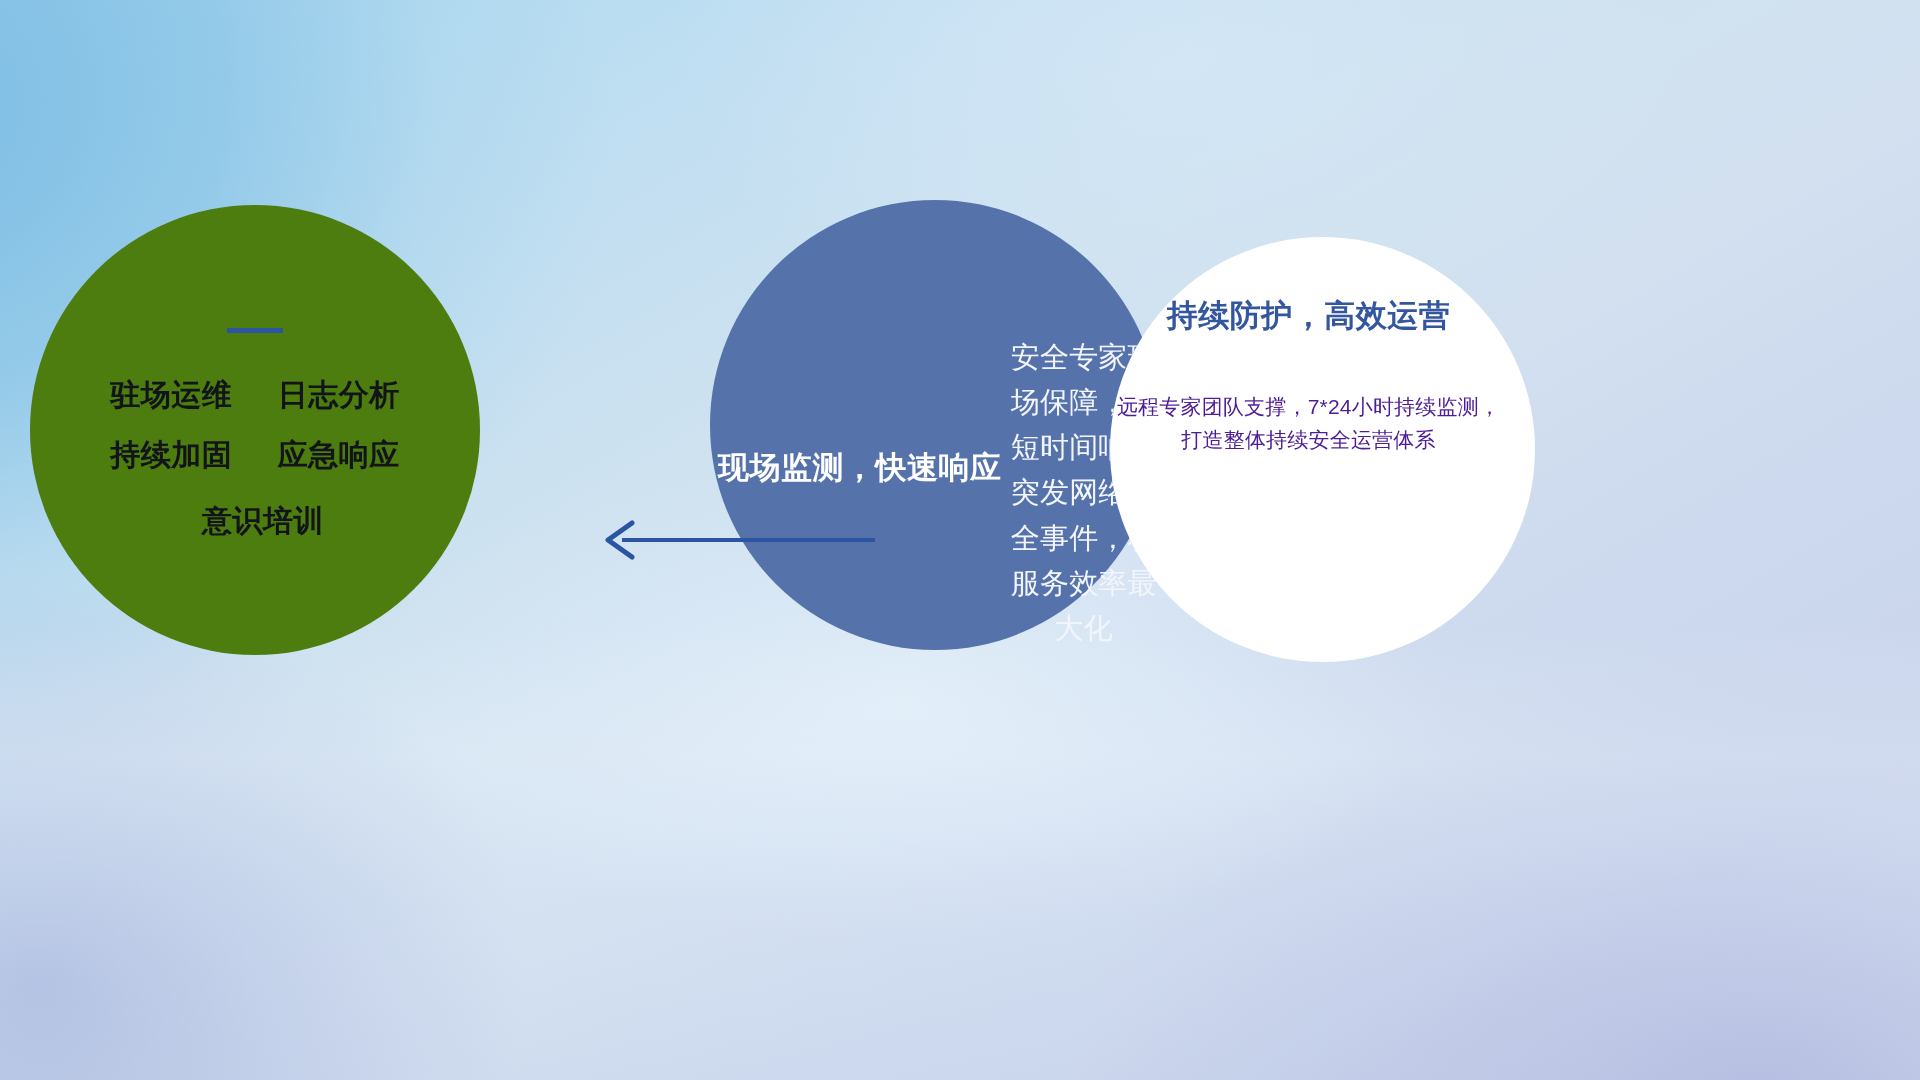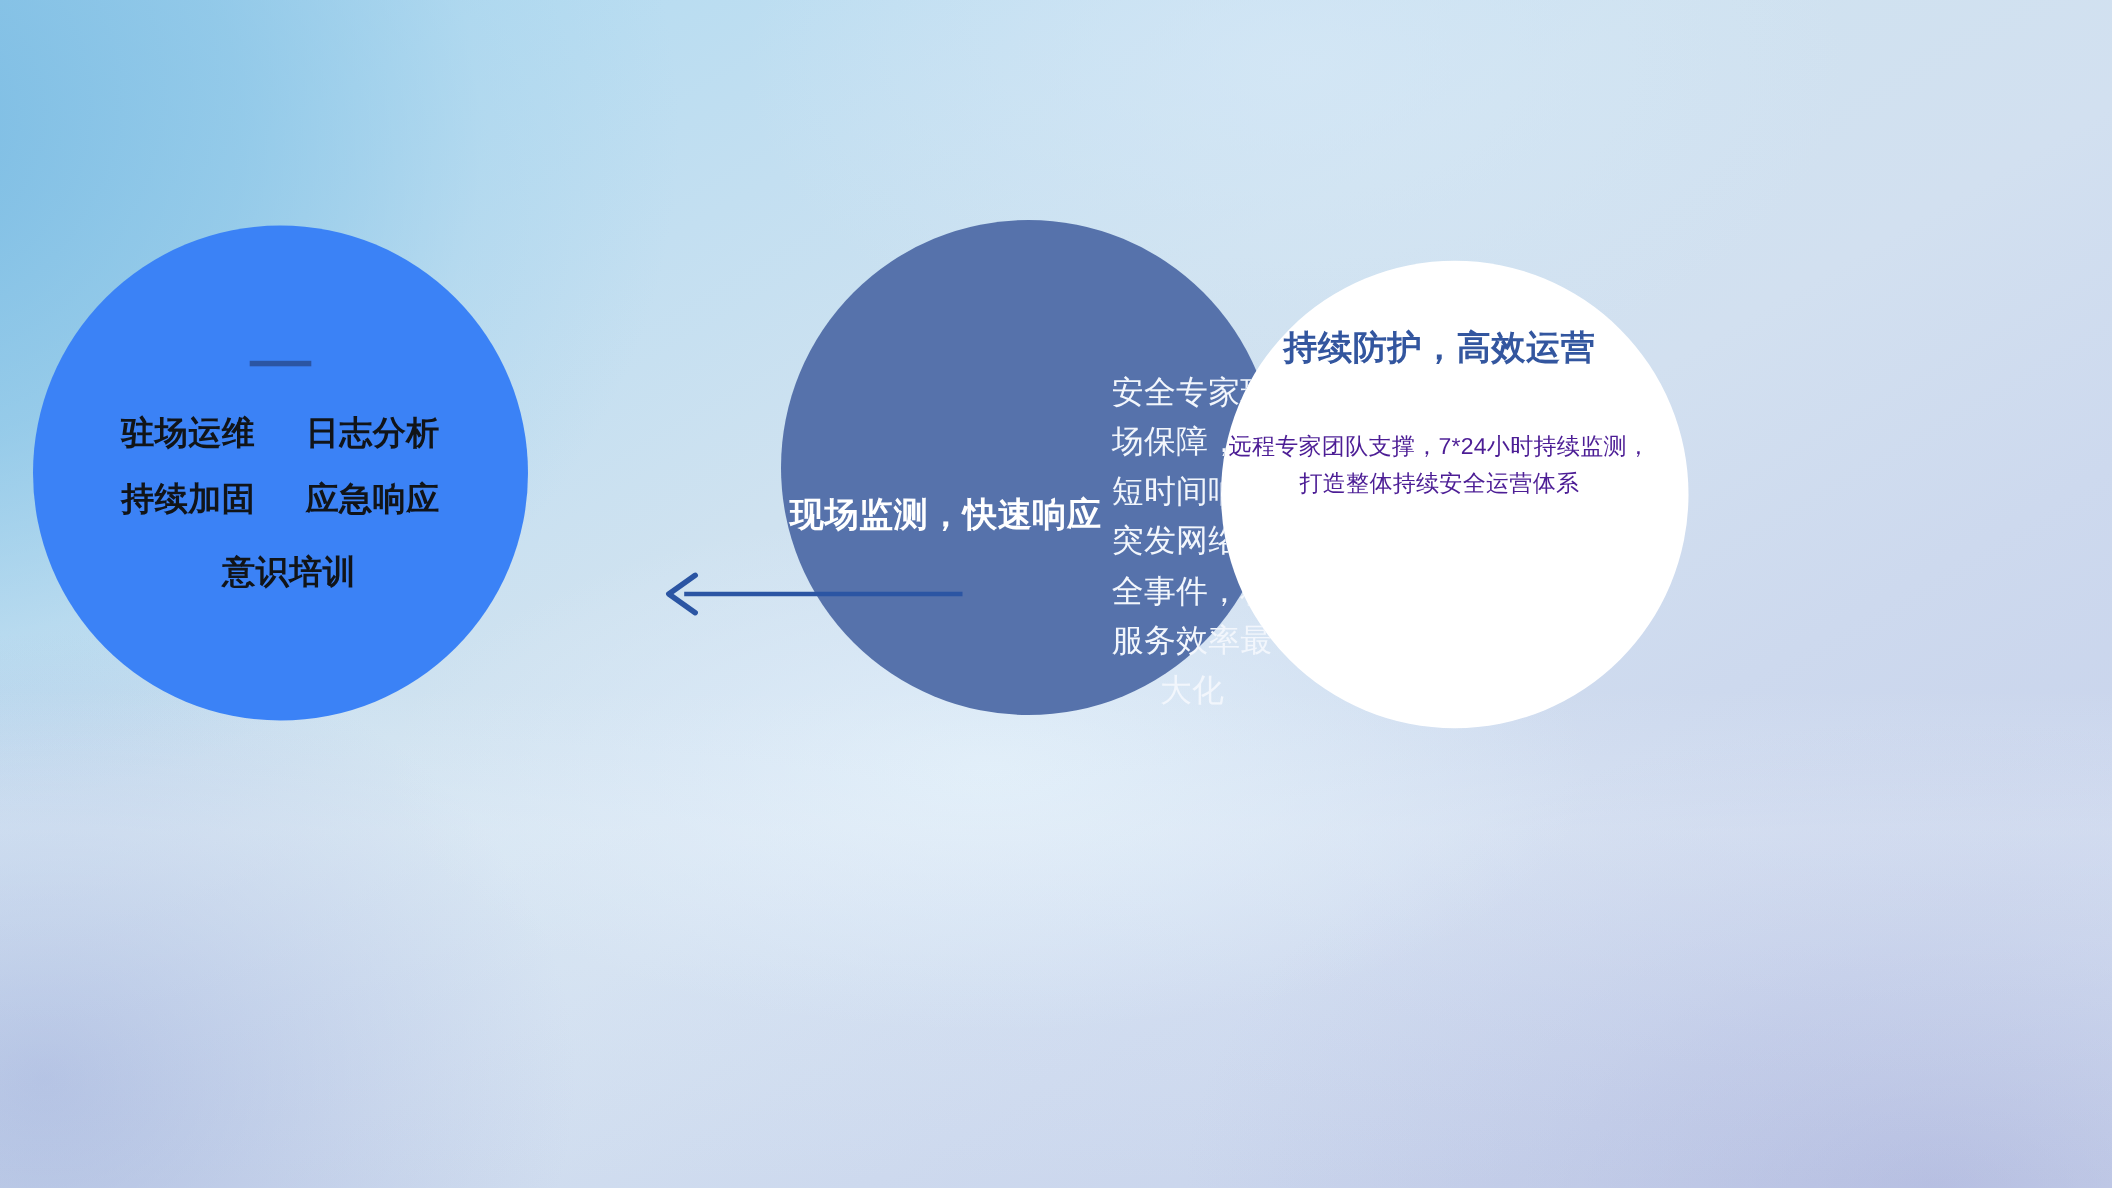--- a/index.html
+++ b/index.html
@@ -81,21 +81,21 @@
     position: absolute;
     border-radius: 50%;
     box-sizing: border-box;
   }
 
   #circle-left {
     left: 30px;
     top: 205px;
     width: 450px;
     height: 450px;
-    background: #3b82f6;
+    background: #4d7c0f;
     z-index: 3;
     display: flex;
     flex-direction: column;
     align-items: center;
     justify-content: flex-start;
     text-align: right;
   }
 
   #circle-mid {
     left: 710px;

